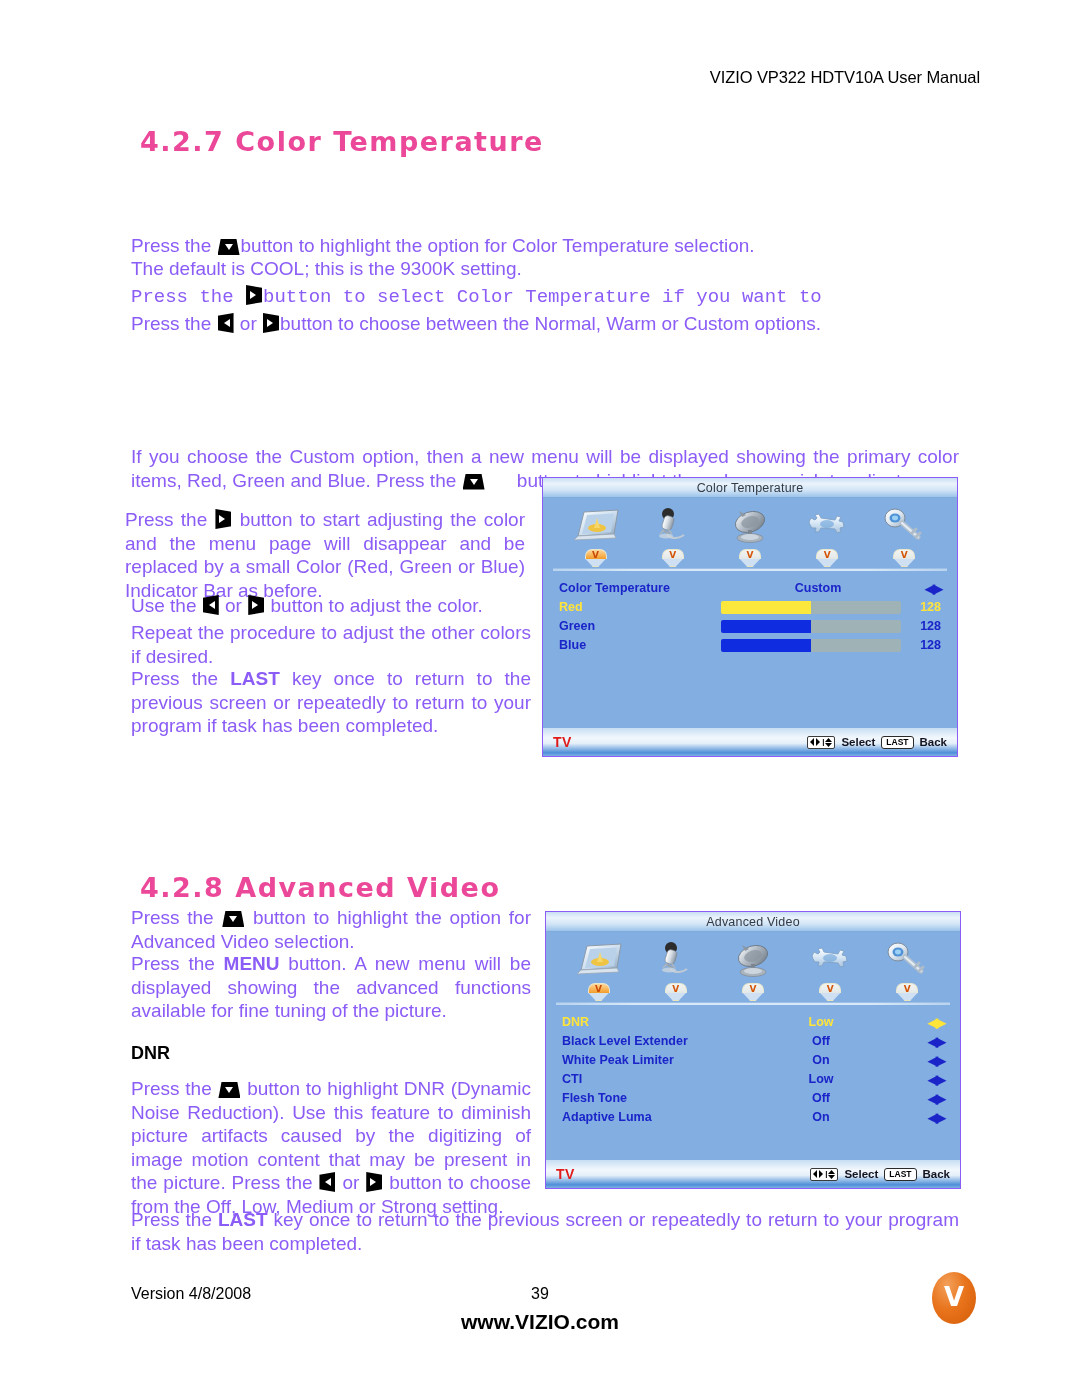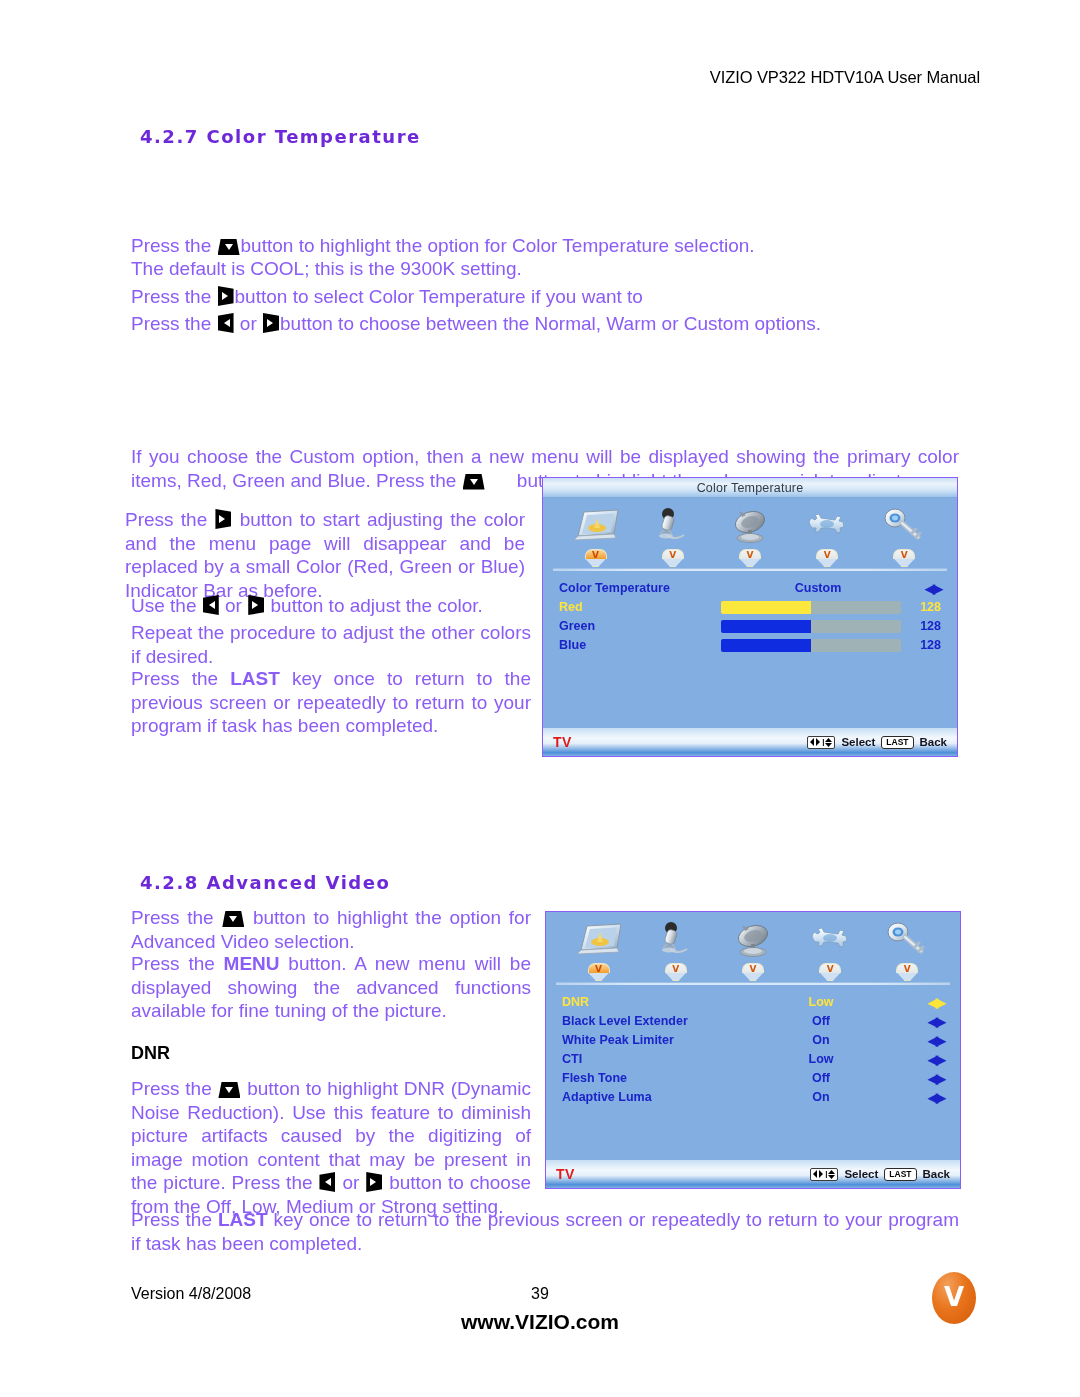--- a/index.html
+++ b/index.html
@@ -21,23 +21,23 @@
     right: 100px;
     font-size: 16.5px;
     letter-spacing: -0.1px;
     white-space: nowrap;
   }
 
   
   .sec-heading {
     position: absolute;
     left: 140px;
-    color: #6d28d9;
+    color: #ec4899;
     font-family: "DejaVu Sans", sans-serif;
-    font-size: 18px;
+    font-size: 27px;
     font-weight: bold;
     letter-spacing: 1.5px;
     white-space: nowrap;
   }
   #sec-427 { top: 126px; }
   #sec-428 { top: 872px; }
 
   
   .para {
     position: absolute;
@@ -333,21 +333,21 @@
 <div class="page-header">VIZIO VP322 HDTV10A User Manual</div>
 
 <div class="sec-heading" id="sec-427">4.2.7 Color Temperature</div>
 
 <div class="para" style="left:131px; top:234px; width:720px;">
   <span>Press the </span><span class="key key-down"></span><span>button to highlight the option for Color Temperature selection.</span>
 </div>
 
 <div class="para" style="left:131px; top:257px; width:720px;">The default is COOL; this is the 9300K setting.</div>
 
-<div class="para" style="left:131px; top:285px; width:720px;">
+<div class="para" style="left:131px; top:285px; width:720px;font-family:Liberation Mono, monospace;">
   <span>Press the </span><span class="key key-right"></span><span>button to select Color Temperature if you want to</span>
 </div>
 
 <div class="para" style="left:131px; top:312px; width:780px;">
   <span>Press the </span><span class="key key-left"></span><span> or </span><span class="key key-right"></span><span>button to choose between the Normal, Warm or Custom options.</span>
 </div>
 
 <div class="para just" style="left:131px; top:445px; width:828px;">
   <span>If you choose the Custom option, then a new menu will be displayed showing the primary color items, Red, Green and Blue.  Press the </span><span class="key key-down"></span><span style="display:inline-block;width:26px"></span><span> button to highlight the color you wish to adjust.</span>
 </div>
@@ -570,20 +570,23 @@
 
 <div class="para just" style="left:131px; top:1077px; width:400px;">
   <span>Press the </span><span class="key key-down"></span><span> button to highlight DNR (Dynamic Noise Reduction).  Use this feature to diminish picture artifacts caused by the digitizing of image motion content that may be present in the picture. Press the </span><span class="key key-left"></span><span> or </span><span class="key key-right"></span><span> button to choose from the Off, Low, Medium or Strong setting.</span>
 </div>
 
 <div class="para just" style="left:131px; top:1208px; width:828px;">
   <span>Press the </span><b>LAST</b><span> key once to return to the previous screen or repeatedly to return to your program if task has been completed.</span>
 </div>
 
 <div class="osd" id="osd-advanced">
+  <div class="osd-titlebar">
+    <div class="osd-title">Advanced Video</div>
+  </div>
 
   <div class="osd-icons">
     <div class="osd-icon-cell">
       <div class="osd-icon-art">
         <svg width="52" height="40" viewBox="0 0 52 40">
           <defs>
               <linearGradient id="g1b" x1="0" y1="0" x2="1" y2="1">
             <stop offset="0" stop-color="#ffffff"></stop>
                 <stop offset="0.5" stop-color="#cfe0f0"></stop>
                 <stop offset="1" stop-color="#8fa8bf"></stop>

